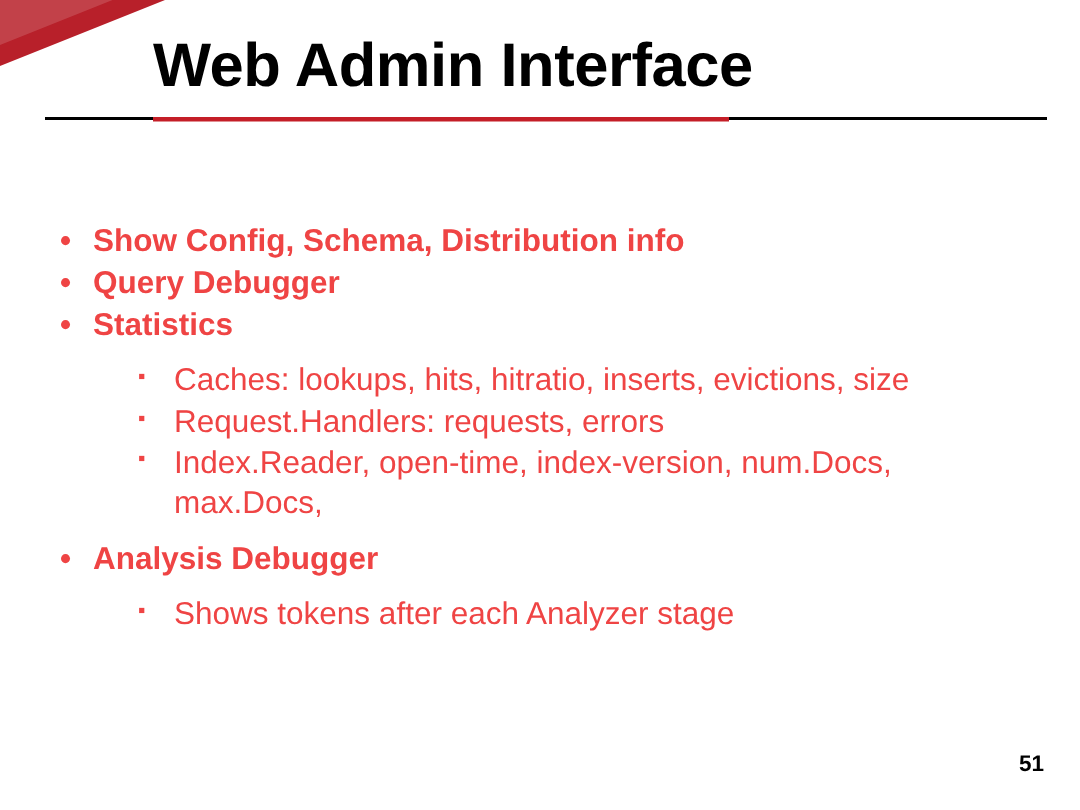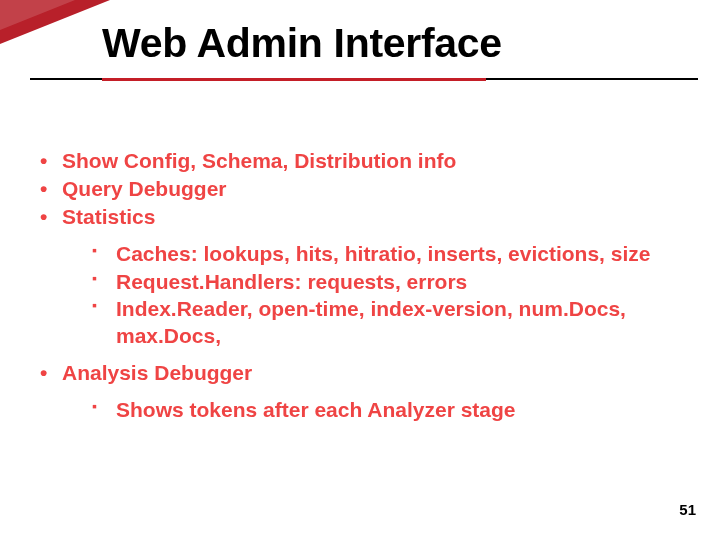--- a/index.html
+++ b/index.html
@@ -79,21 +79,21 @@
     top: 0;
     font-weight: bold;
     font-size: 21px;
   }
   .sub-list {
     margin-top: 10px;
     margin-bottom: 10px;
     margin-left: 28px;
   }
   .sub-list > li {
-    font-weight: bold;
+    font-weight: normal;
     padding-left: 26px;
     position: relative;
     margin-bottom: 1px;
   }
   .sub-list > li::before {
     content: "▪";
     position: absolute;
     left: 2px;
     top: 1px;
     font-size: 14px;

